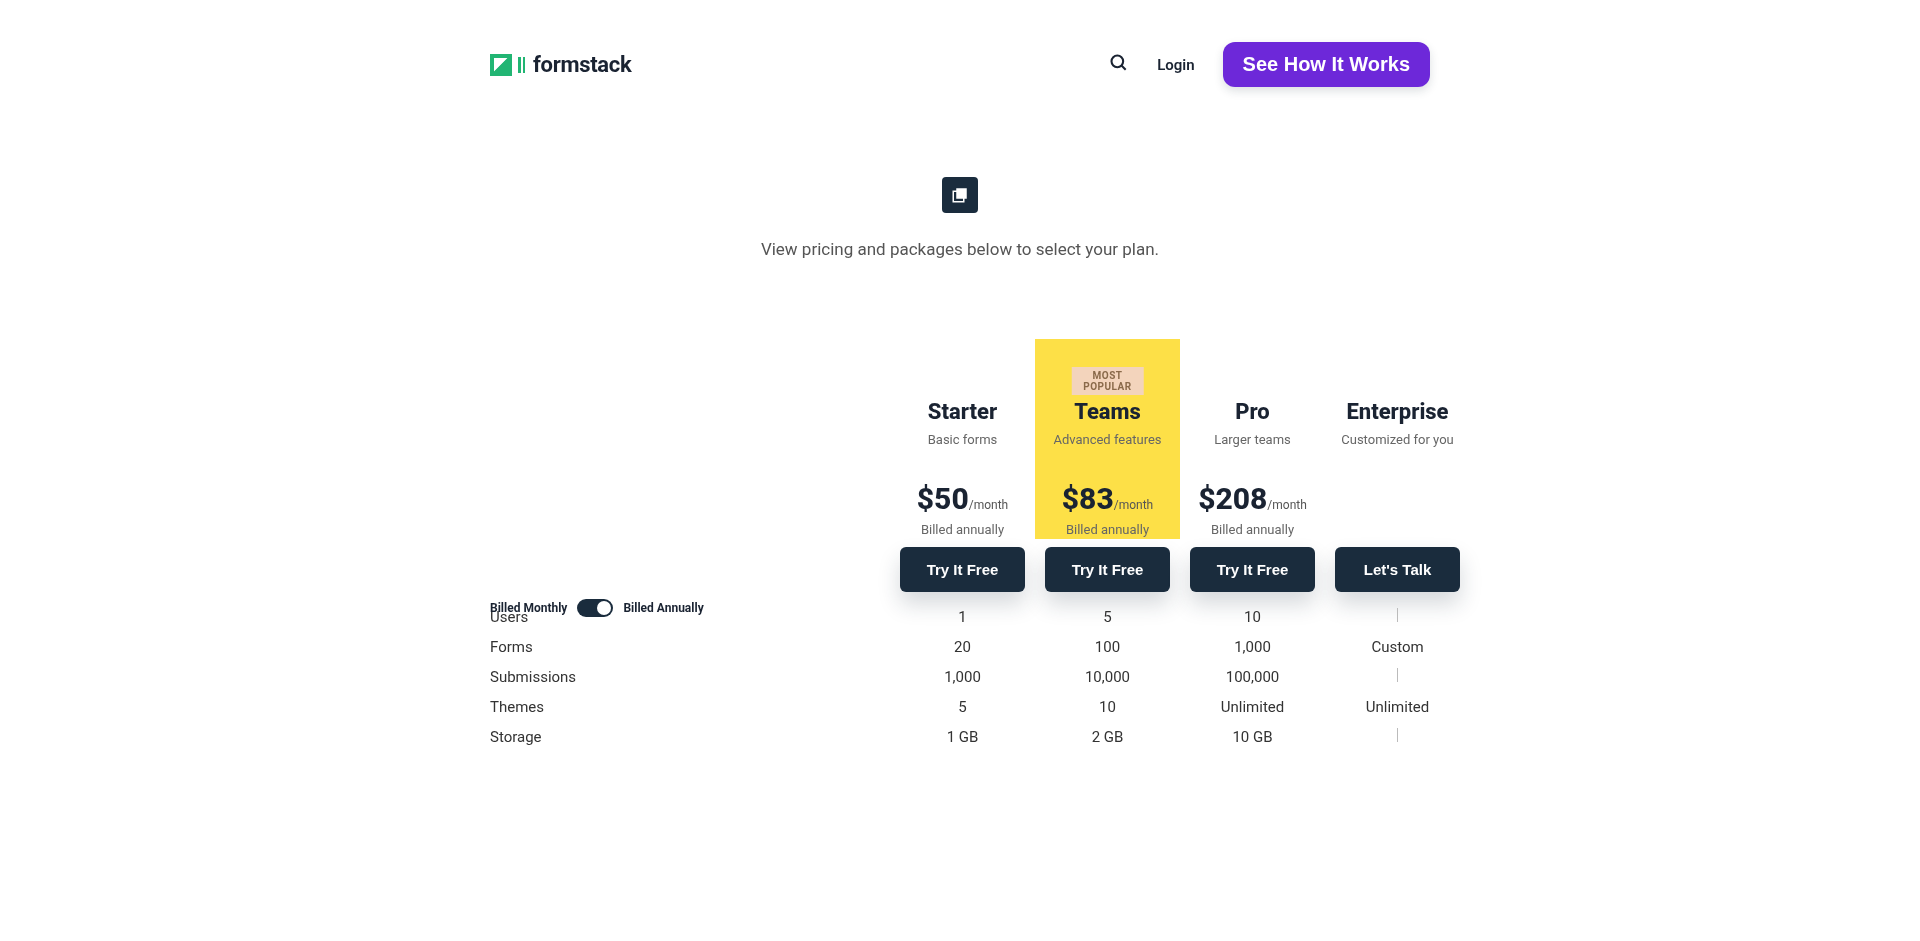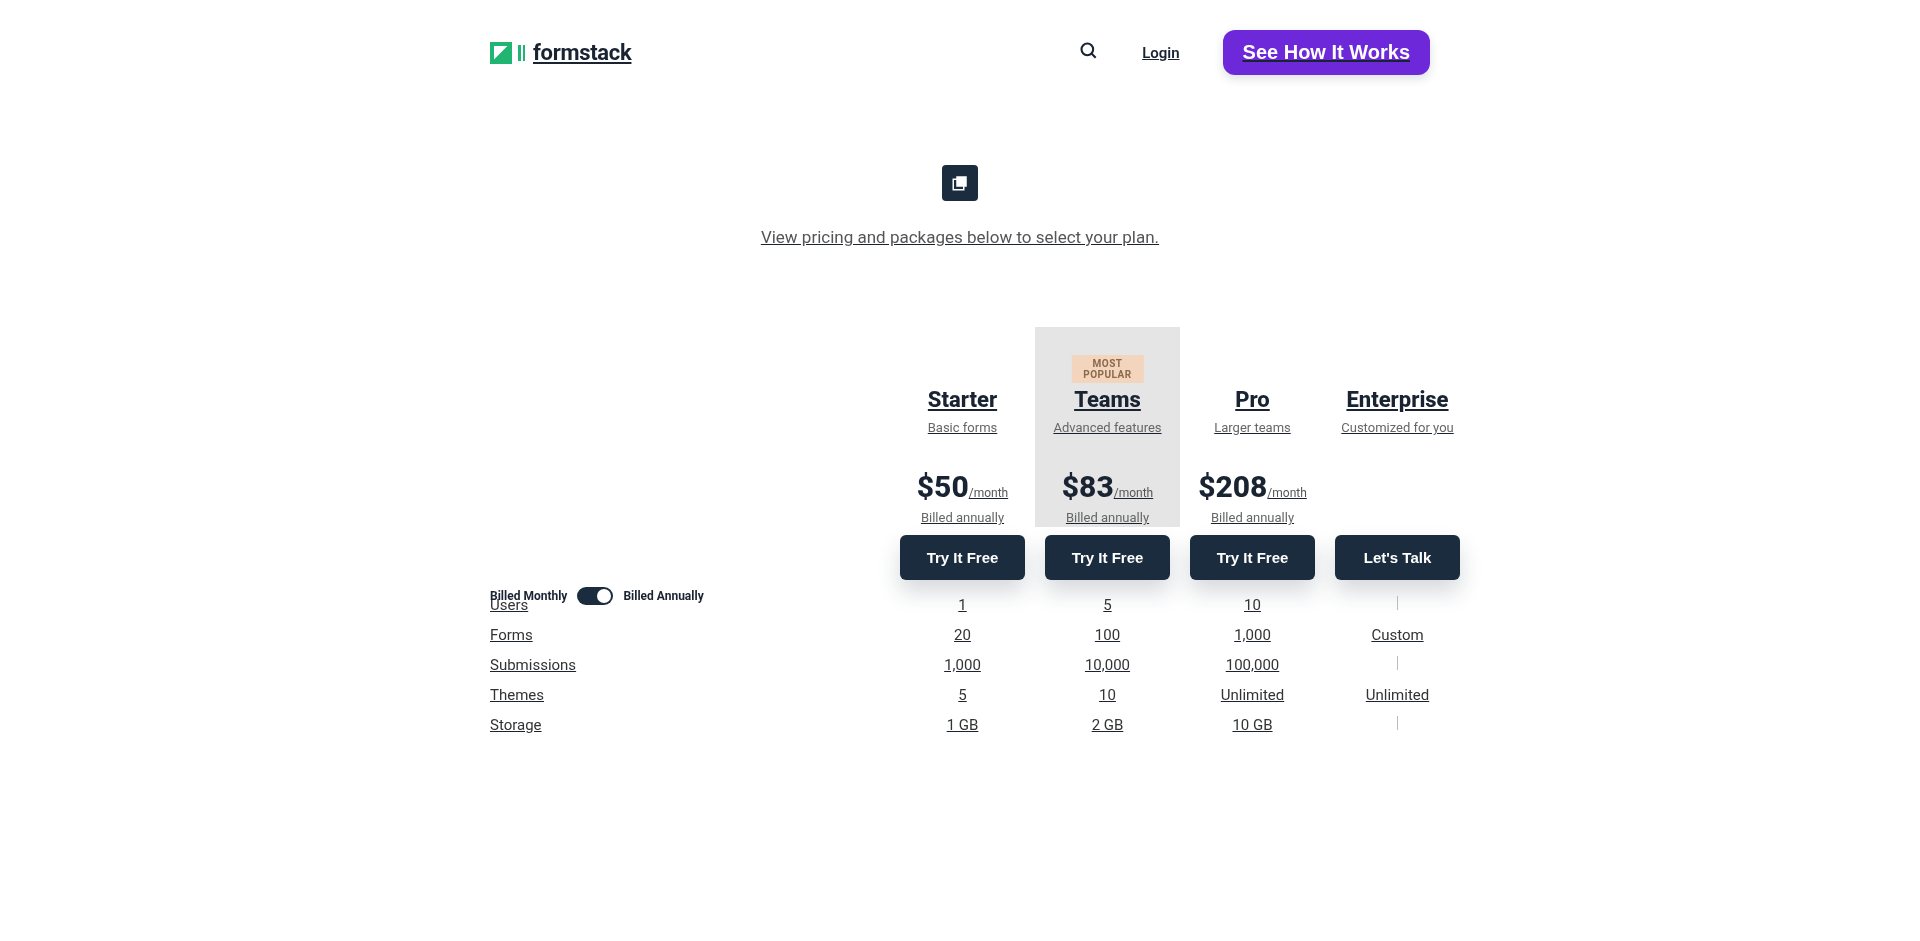--- a/index.html
+++ b/index.html
@@ -1,46 +1,46 @@
 <!DOCTYPE html>
 <html><head>
 <meta charset="utf-8">
 <style>
 * { margin:0; padding:0; box-sizing:border-box; }
 body { font-family: -apple-system, BlinkMacSystemFont, "Segoe UI", Roboto, Arial, sans-serif; color:#1a2332; background:#fff; }
-.container { max-width:980px; margin:0 auto; padding:10px 20px;text-decoration:underline; }
+.container { max-width:980px; margin:12px auto; padding:10px 20px; }
 
 .header { display:flex; align-items:center; justify-content:space-between; padding:20px 0; }
 .header-left { display:flex; align-items:center; gap:40px; }
 .logo { display:flex; align-items:center; gap:6px; }
 .logo-mark { width:22px; height:22px; background:#21b573; position:relative; display:flex; align-items:center; justify-content:center; }
 .logo-mark::before { content:""; position:absolute; left:4px; top:4px; width:14px; height:14px; background:linear-gradient(135deg, #fff 48%, transparent 52%); clip-path: polygon(0 0, 100% 0, 0 100%); }
 .logo-bars { display:flex; gap:2px; margin-right:2px; }
 .logo-bar { width:2.5px; height:16px; background:#21b573; }
 .logo-text { font-size:22px; font-weight:700; letter-spacing:-0.3px; color:#1a2332; }
 .nav { display:flex; gap:32px; }
 .nav a { text-decoration:none; color:#1a2332; font-size:15px; font-weight:600; cursor:pointer; }
-.header-right { display:flex; align-items:center; gap:43px; }
+.header-right { display:flex; align-items:center; gap:28px; }
 .search-icon svg { width:20px; height:20px; cursor:pointer; }
 .login { font-size:15px; font-weight:600; cursor:pointer; }
 .cta-btn { background:#6d28d9; color:#fff; border:none; padding:11px 20px; border-radius:12px; font-size:20px; font-weight:600; cursor:pointer; box-shadow:0 4px 10px rgba(26,44,61,.15); }
 
 .hero { text-align:center; padding:70px 0 30px; }
 .hero-icon { width:36px; height:36px; background:#1a2c3d; border-radius:4px; margin:0 auto 26px; display:flex; align-items:center; justify-content:center; }
 .hero-icon svg { width:18px; height:18px; }
 .hero h1 { font-size:44px; font-weight:800; letter-spacing:-0.5px; margin-bottom:14px; }
 .hero p { font-size:17px; color:#555; }
 
 .pricing-wrap { position:relative; margin-top:50px; }
 .table { display:grid; grid-template-columns: 400px repeat(4, 145px); }
 .col-label { padding:8px 0; font-size:15px; color:#333; text-align:left; }
 .cell { padding:8px 0; text-align:center; font-size:15px; color:#333; }
 .plan-col { text-align:center; }
 .plan-header { padding:60px 0 0; min-height:200px; }
-.plan-header.popular-bg { background:#e5e5e5; position:relative; }
+.plan-header.popular-bg { background:#fde047; position:relative; }
 .popular-badge { position:absolute; top:28px; left:50%; transform:translateX(-50%); background:#f3d4bc; color:#8a6a4a; font-size:10px; font-weight:700; letter-spacing:0.5px; padding:3px 8px; }
 .plan-name { font-size:22px; font-weight:800; margin-bottom:8px; }
 .plan-desc { font-size:13px; color:#666; margin-bottom:34px; }
 .plan-price { font-size:30px; font-weight:800; display:inline-block; }
 .plan-price-sfx { font-size:12px; color:#555; font-weight:400; }
 .plan-billing { font-size:13px; color:#666; margin-top:6px; }
 .plan-btn { background:#1a2c3d; color:#fff; border:none; width:125px; padding:14px 0; border-radius:6px; font-size:15px; font-weight:700; cursor:pointer; box-shadow:0 12px 22px rgba(26,44,61,.18); }
 .feature-row { height:30px; }
 .enterprise-dash { width:1px; height:14px; background:#bbb; margin:0 auto; display:inline-block; }
 

